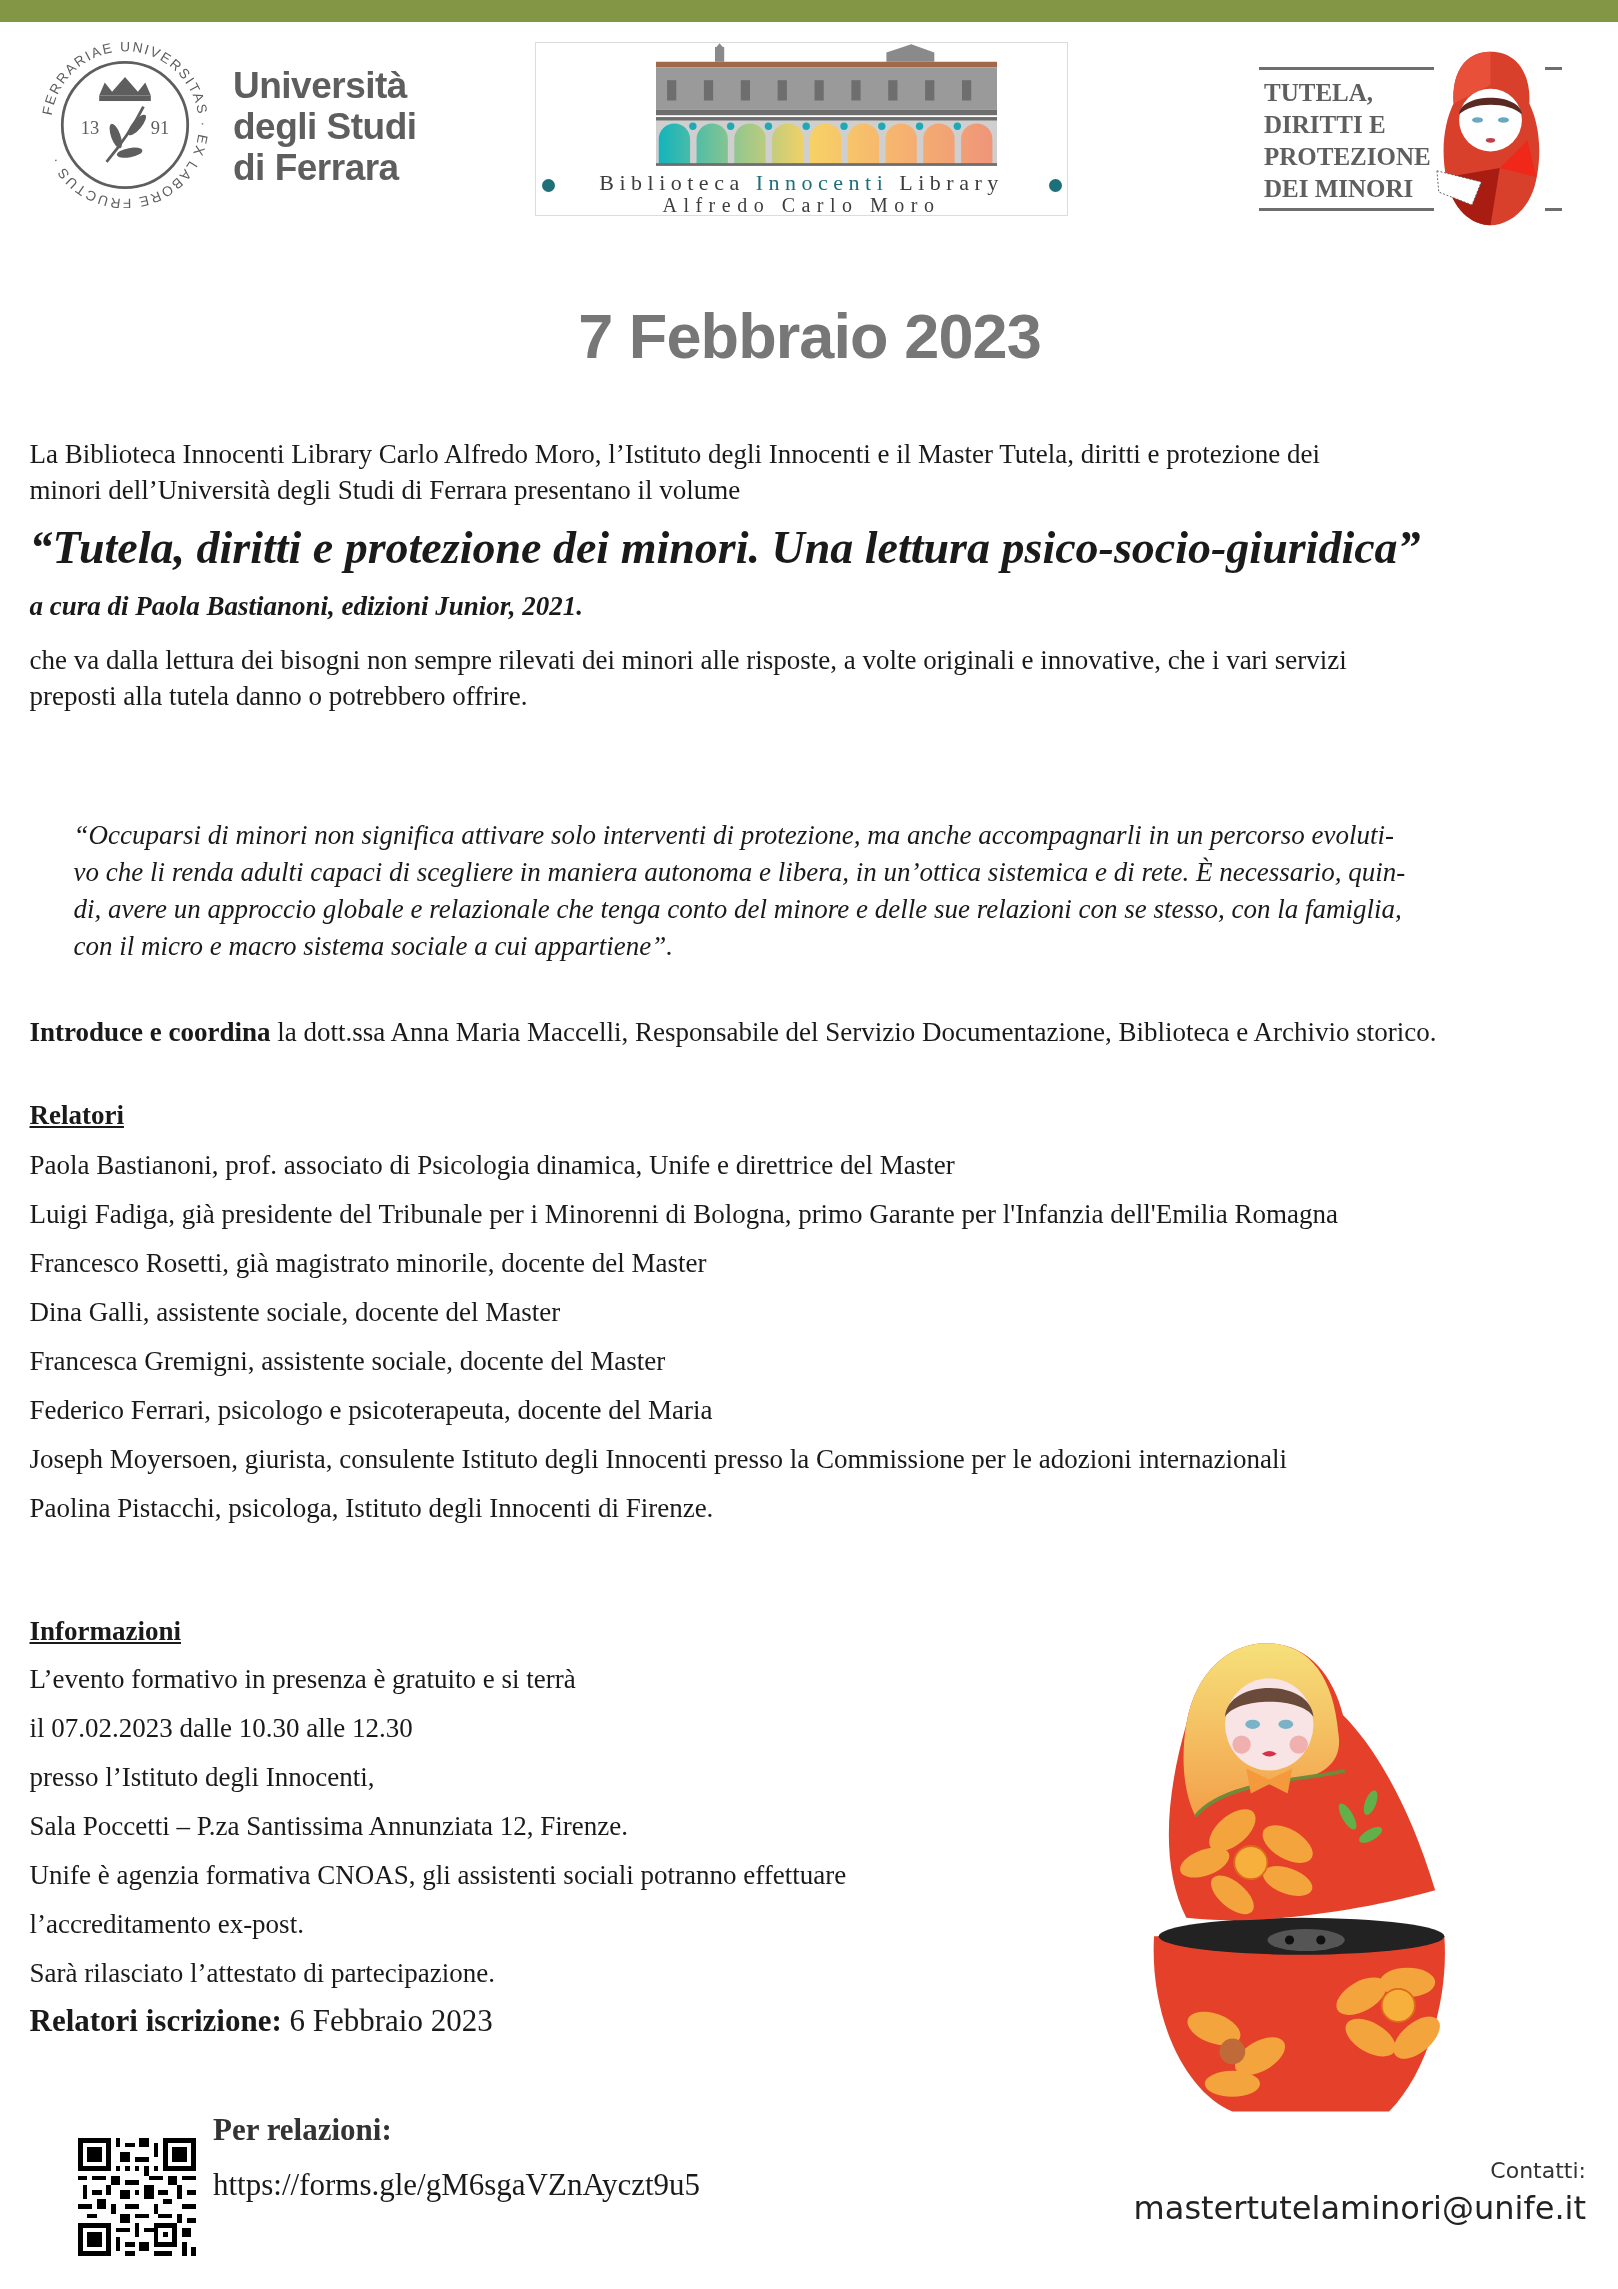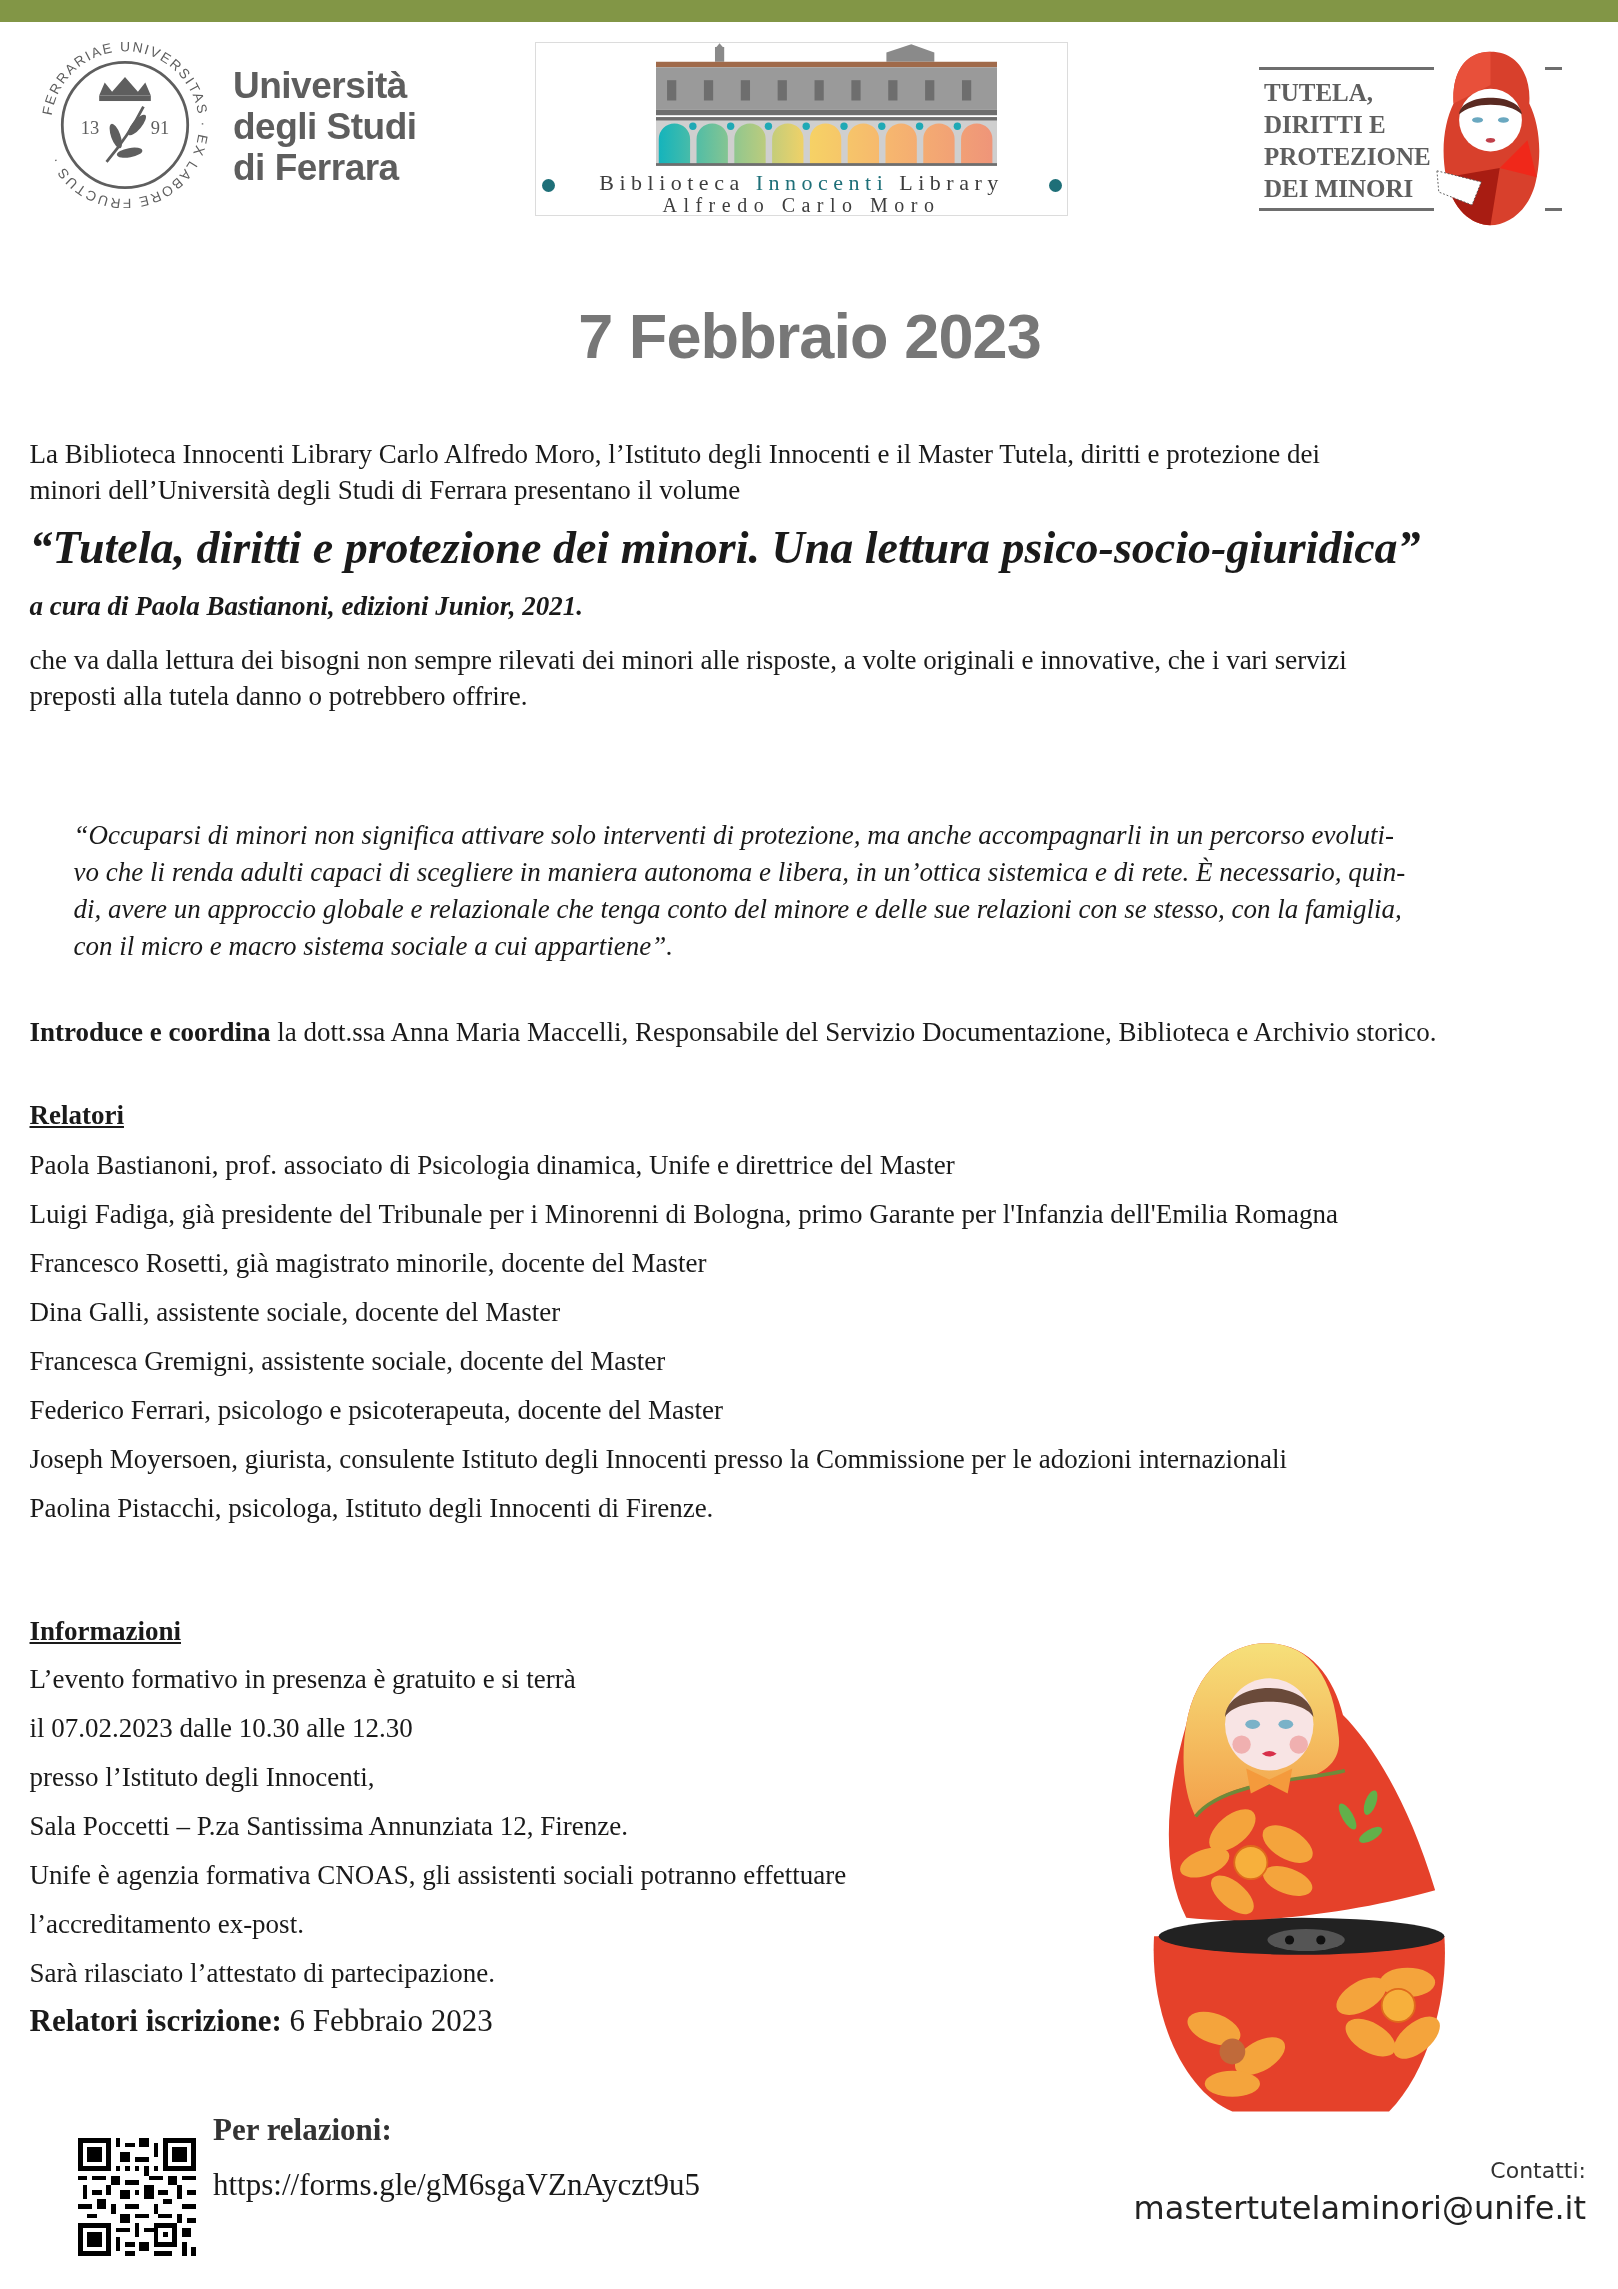--- a/index.html
+++ b/index.html
@@ -182,21 +182,21 @@
 
 <div class="abs intro"><b>Introduce e coordina</b><span> la dott.ssa Anna Maria Maccelli, Responsabile del Servizio Documentazione, Biblioteca e Archivio storico.</span></div>
 
 <div class="abs relatori-h">Relatori</div>
 <div class="abs relatori-list">
   <div>Paola Bastianoni, prof. associato di Psicologia dinamica, Unife e direttrice del Master</div>
   <div>Luigi Fadiga, già presidente del Tribunale per i Minorenni di Bologna, primo Garante per l'Infanzia dell'Emilia Romagna</div>
   <div>Francesco Rosetti, già magistrato minorile, docente del Master</div>
   <div>Dina Galli, assistente sociale, docente del Master</div>
   <div>Francesca Gremigni, assistente sociale, docente del Master</div>
-  <div>Federico Ferrari, psicologo e psicoterapeuta, docente del Master</div>
+  <div>Federico Ferrari, psicologo e psicoterapeuta, docente del Maria</div>
   <div>Joseph Moyersoen, giurista, consulente Istituto degli Innocenti presso la Commissione per le adozioni internazionali</div>
   <div>Paolina Pistacchi, psicologa, Istituto degli Innocenti di Firenze.</div>
 </div>
 
 <div class="abs info">
   <div class="h">Informazioni</div>
   <div class="l">L’evento formativo in presenza è gratuito e si terrà</div>
   <div class="l">il 07.02.2023 dalle 10.30 alle 12.30</div>
   <div class="l">presso l’Istituto degli Innocenti,</div>
   <div class="l">Sala Poccetti – P.za Santissima Annunziata 12, Firenze.</div>

